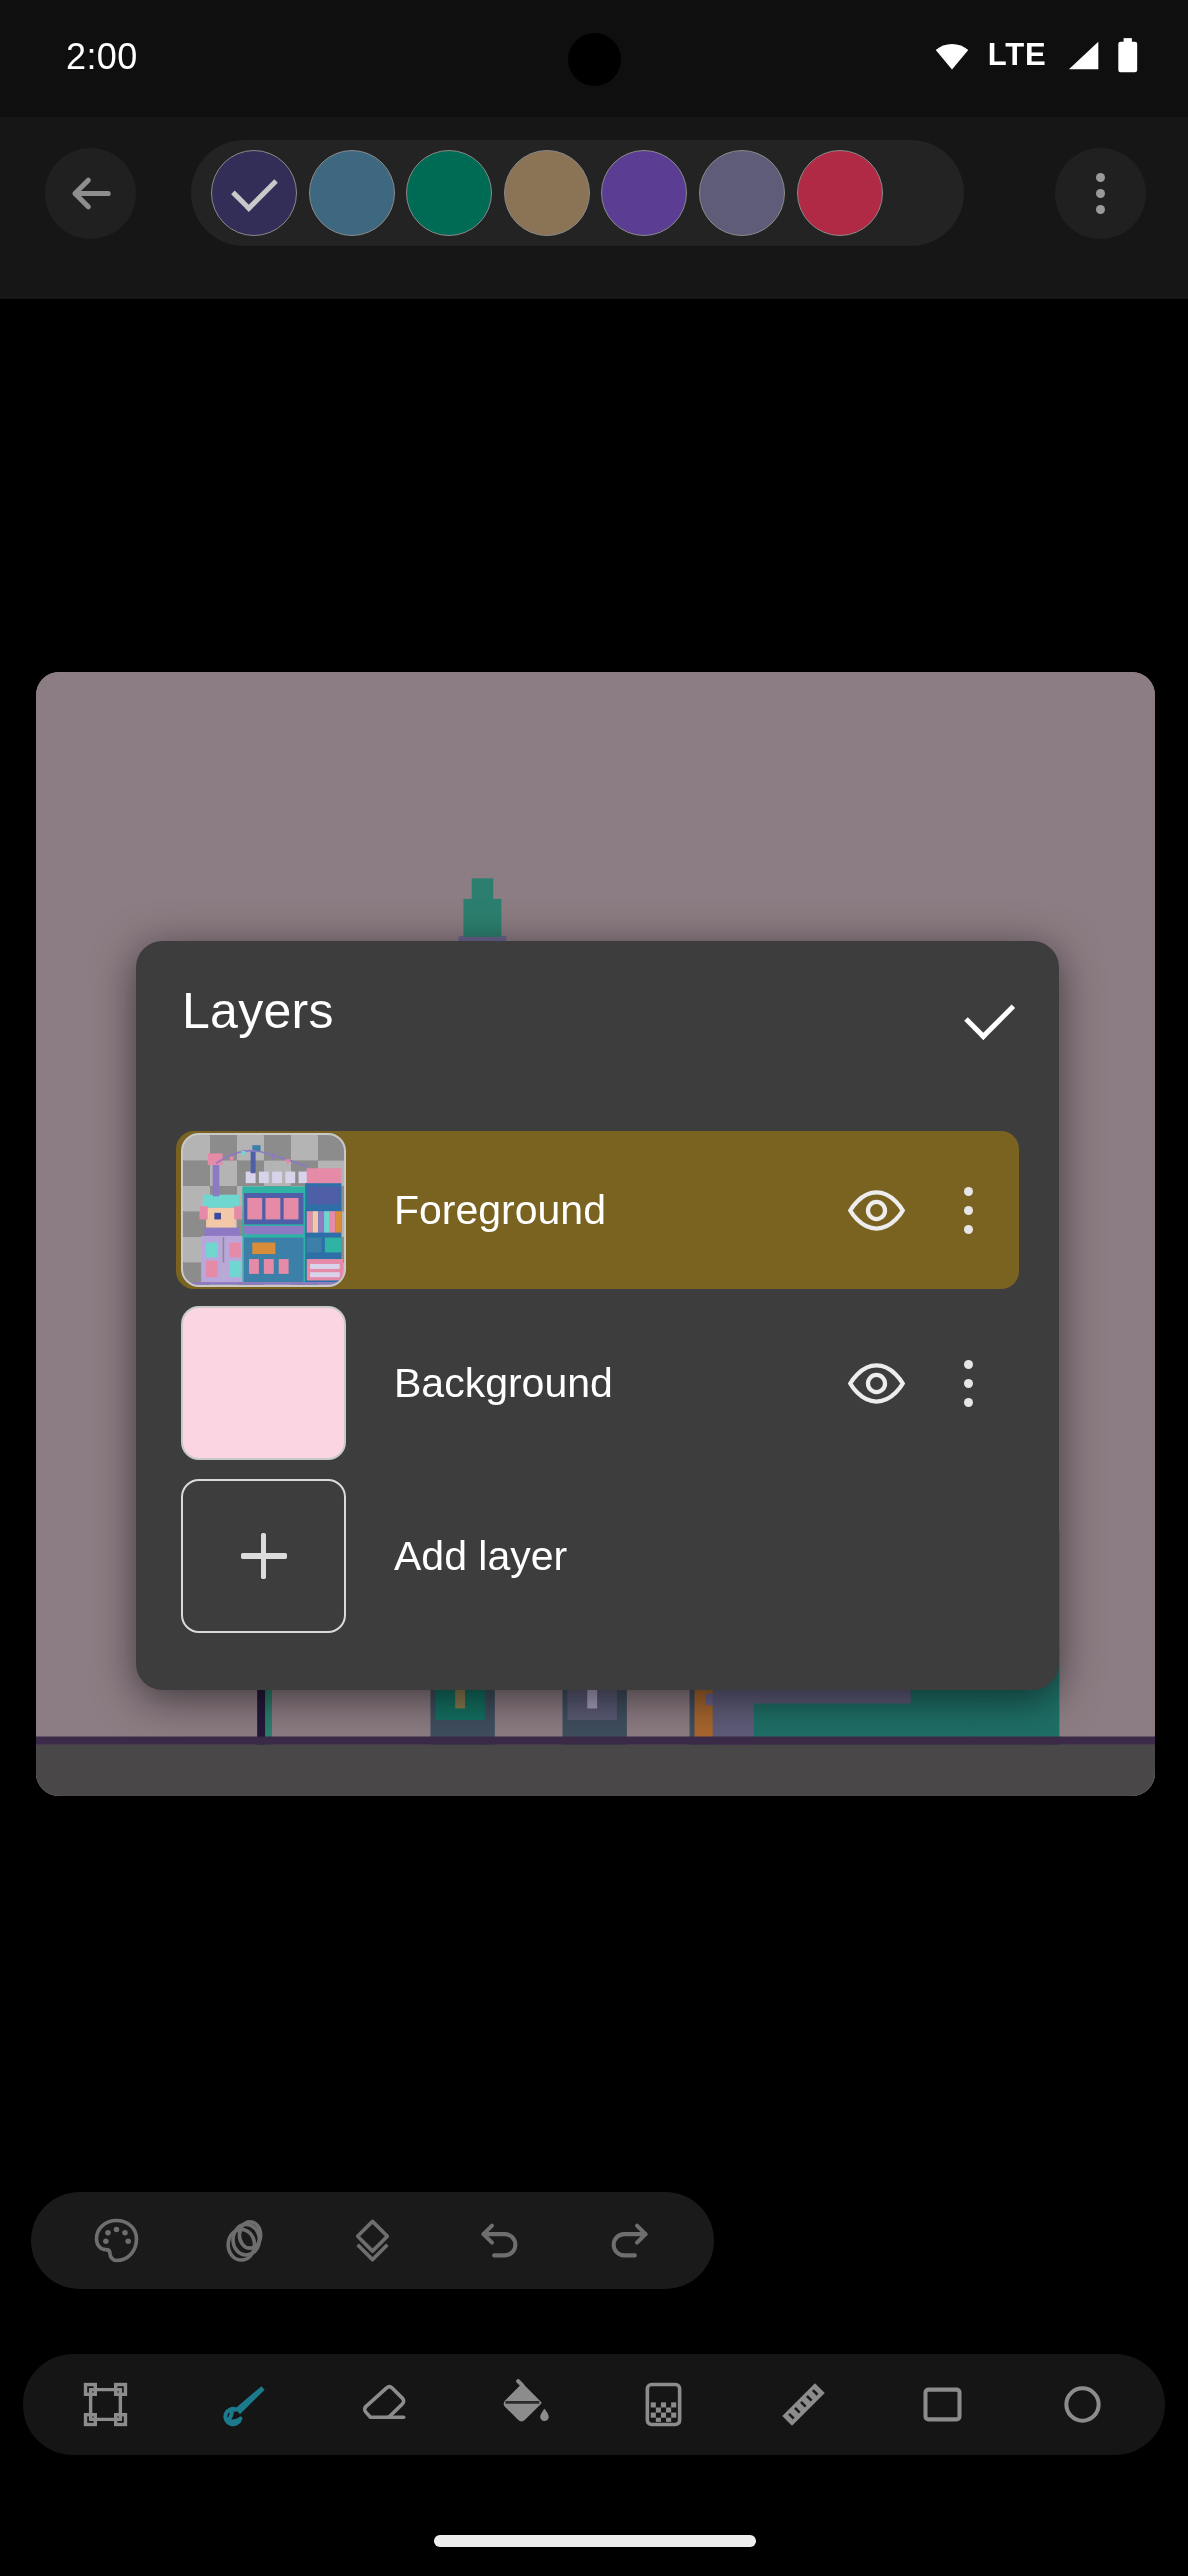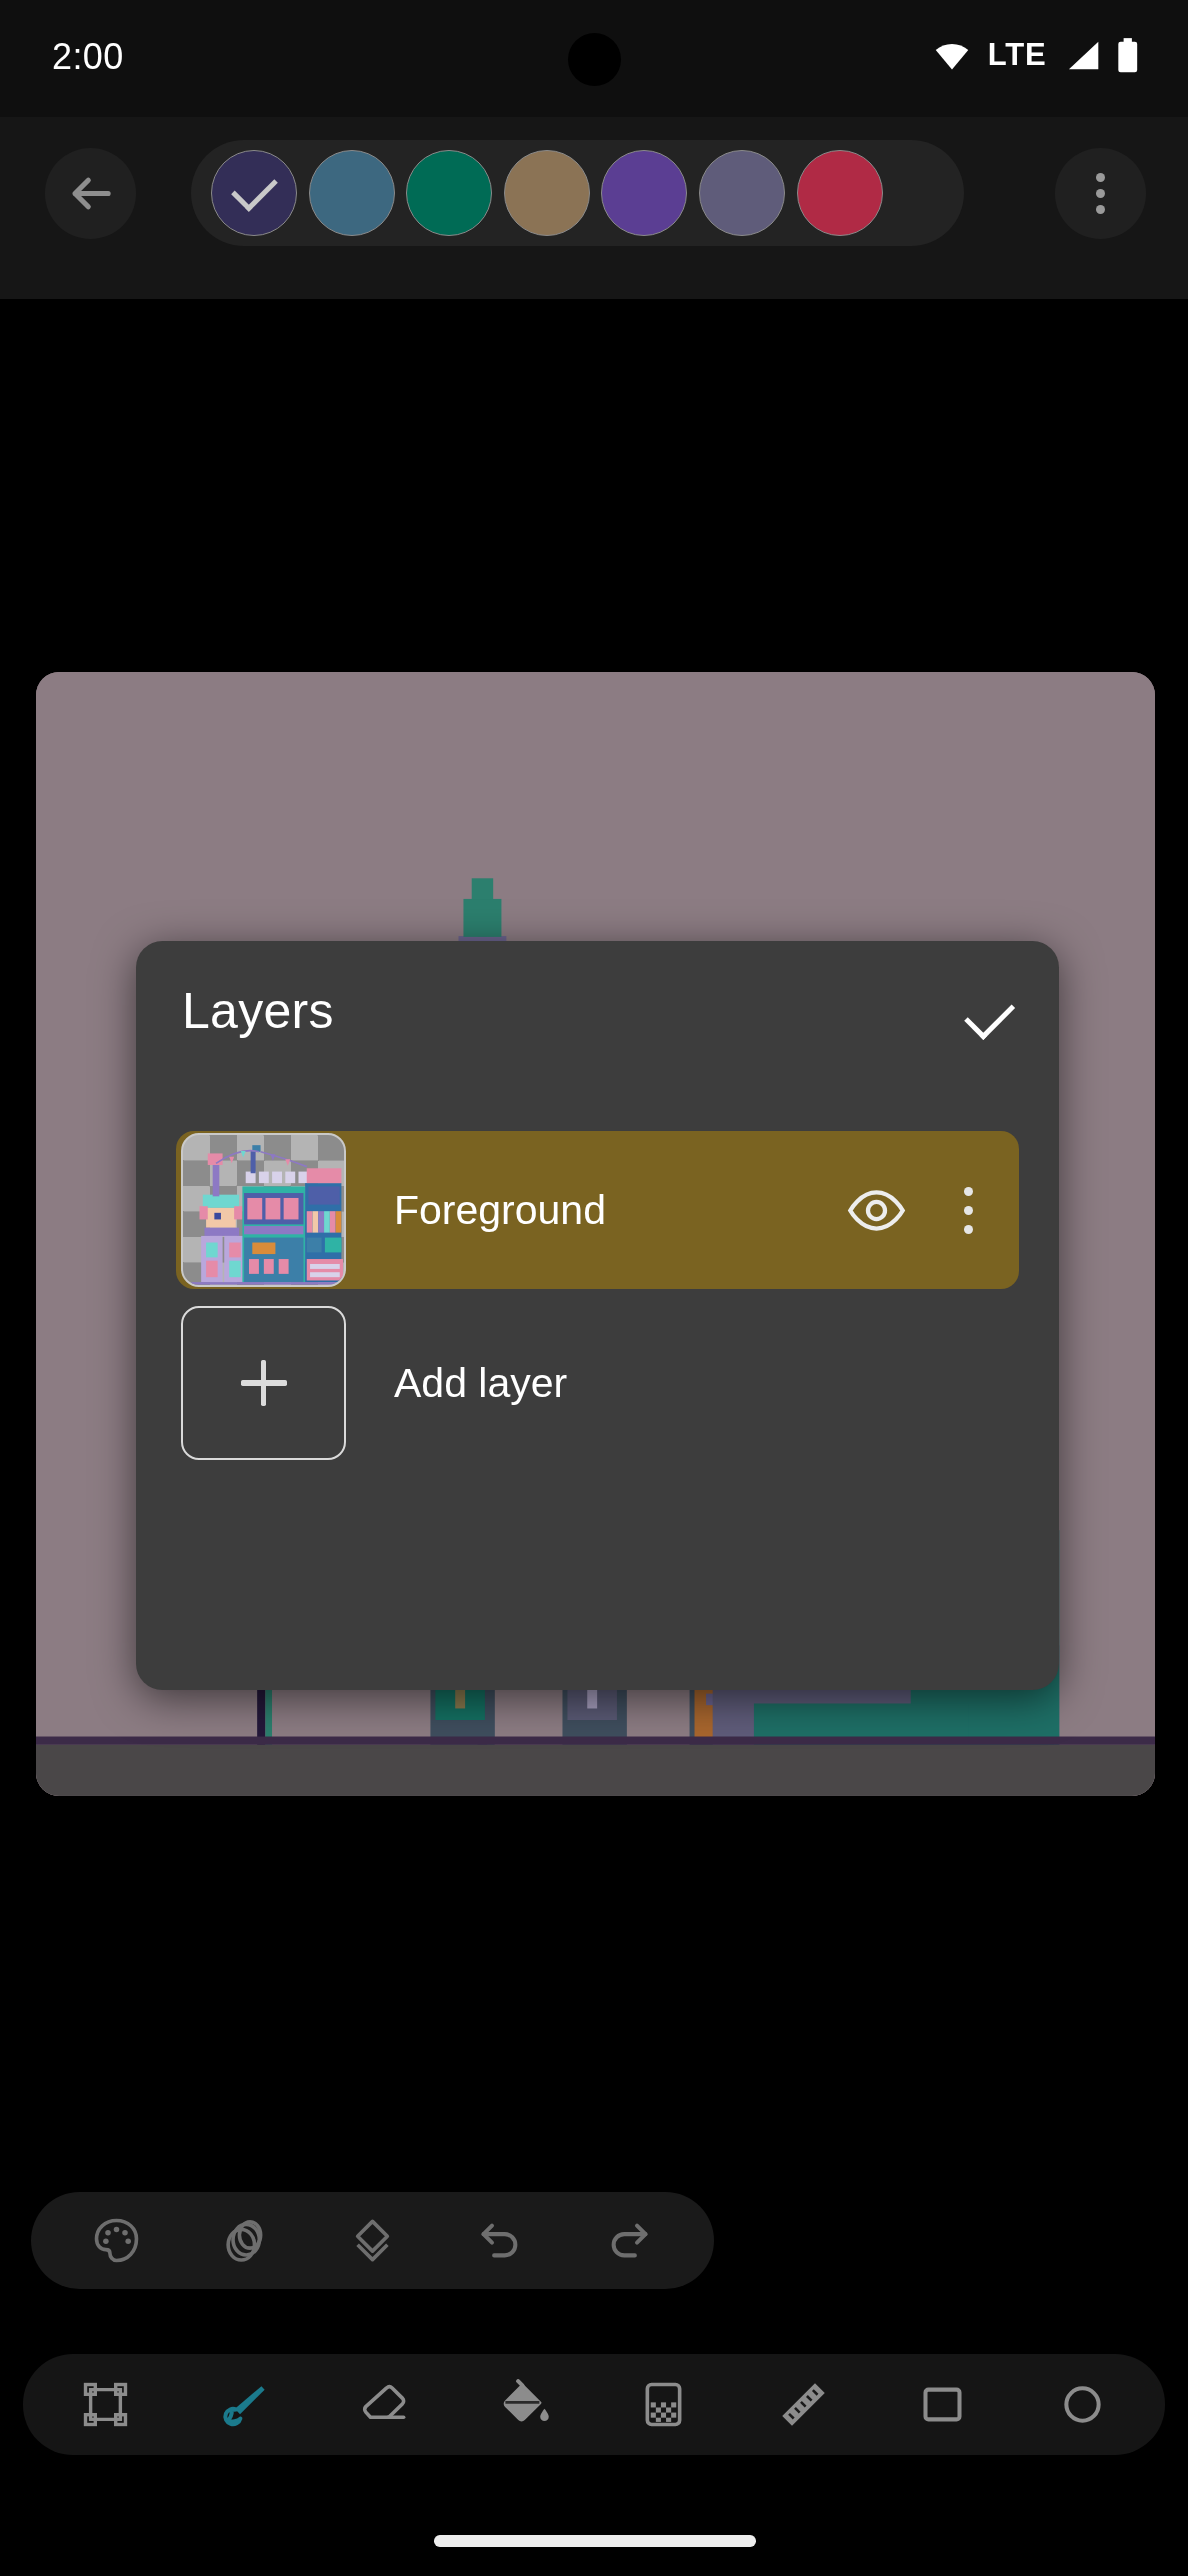--- a/index.html
+++ b/index.html
@@ -10,21 +10,21 @@
     overflow:hidden;
   }
   #root { position:relative; width:1189px; height:2576px; background:#000; }
 
   
   .statusbar {
     position:absolute; top:0; left:0; width:1189px; height:117px;
     background:#0F0F0F;
   }
   .status-time {
-    position:absolute; left:52px; top:36px;
+    position:absolute; left:66px; top:36px;
     color:#FFFFFF; font-size:36px; letter-spacing:0.4px;
   }
   .camera-dot {
     position:absolute; left:568px; top:33px;
     width:53px; height:53px; border-radius:50%;
     background:#000;
   }
   .status-right {
     position:absolute; right:51px; top:36px;
     display:flex; align-items:center; gap:17px; height:38px;
@@ -407,20 +407,35 @@
           <circle cx="18" cy="13" r="5.2" fill="none" stroke="#EDEDED" stroke-width="2.6"></circle>
         </svg>
       </div>
       <div class="kebab">
         <i></i>
         <i></i>
         <i></i>
       </div>
     </div>
 
+    <div class="layer-row">
+      <div class="thumb pinkfill"></div>
+      <div class="layer-name">Background</div>
+      <div class="eye">
+        <svg width="59" height="43" viewBox="0 0 36 26">
+          <path d="M18 2 C28 2 34 13 34 13 C34 13 28 24 18 24 C8 24 2 13 2 13 C2 13 8 2 18 2 Z" fill="none" stroke="#EDEDED" stroke-width="2.6"></path>
+          <circle cx="18" cy="13" r="5.2" fill="none" stroke="#EDEDED" stroke-width="2.6"></circle>
+        </svg>
+      </div>
+      <div class="kebab">
+        <i></i>
+        <i></i>
+        <i></i>
+      </div>
+    </div>
 
     <div class="layer-row">
       <div class="thumb addbox">
         <span class="plus-h"></span>
         <span class="plus-v"></span>
       </div>
       <div class="layer-name">Add layer</div>
     </div>
   </div>
 

